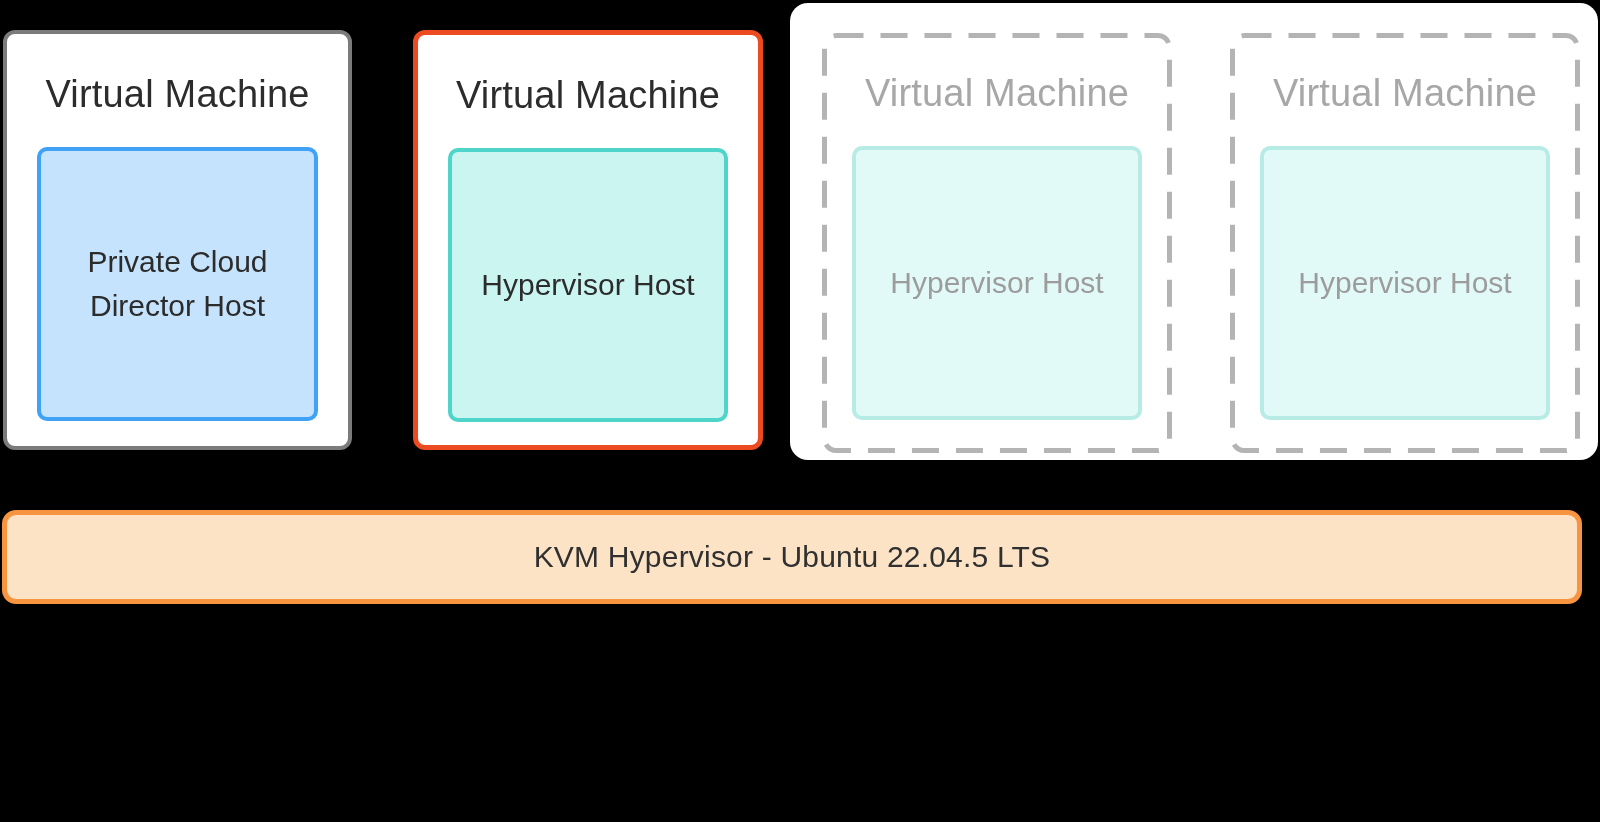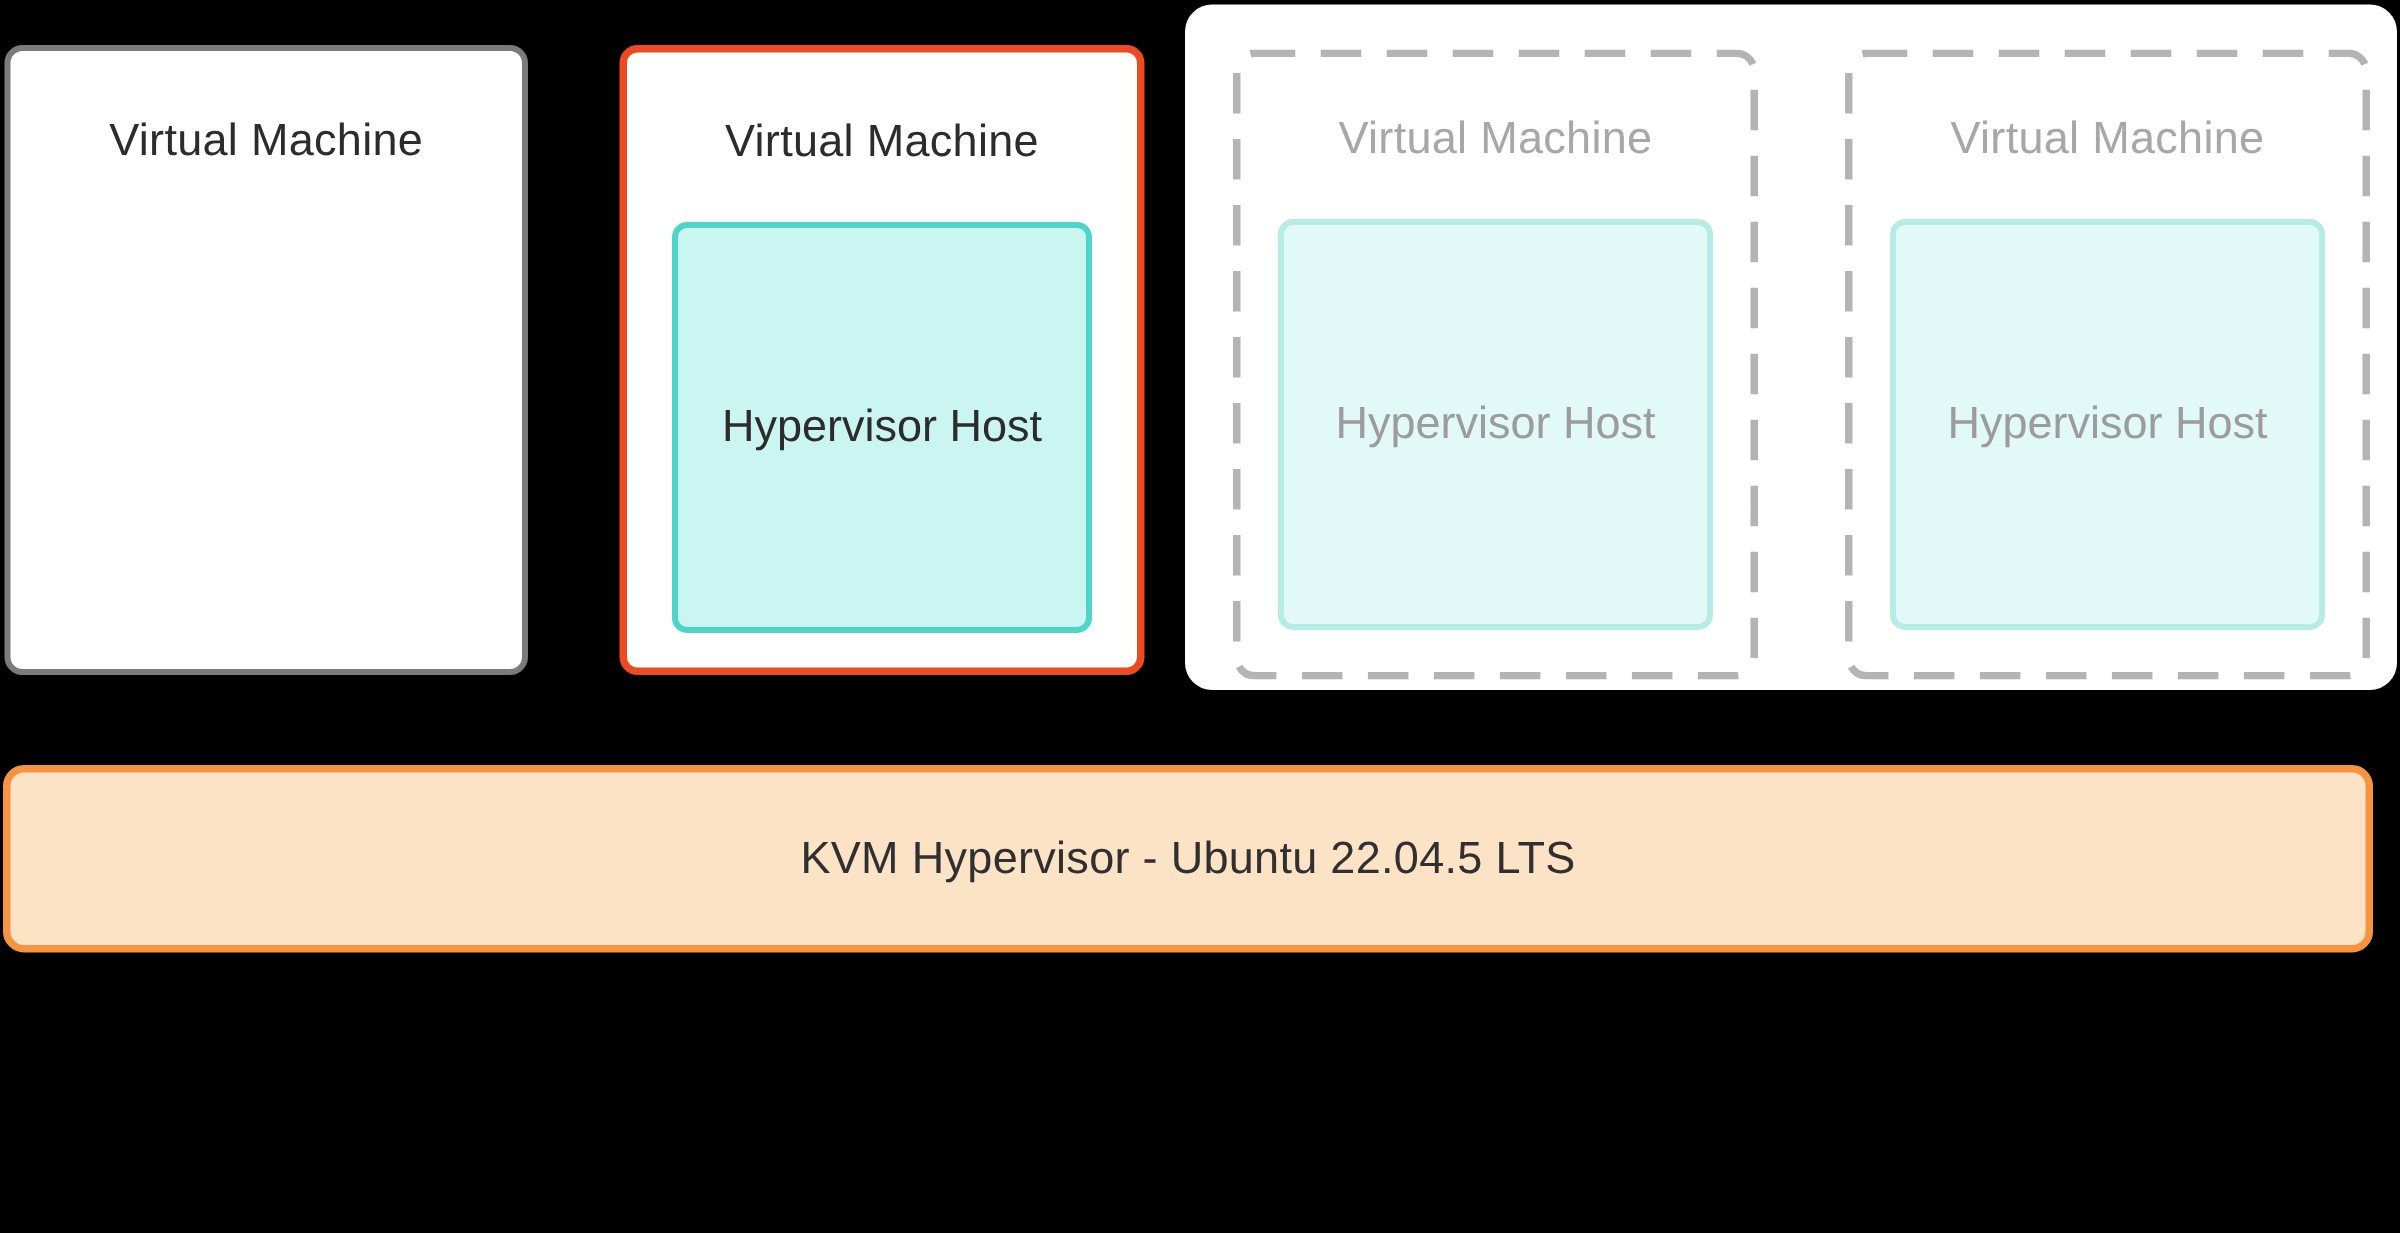--- a/index.html
+++ b/index.html
@@ -31,21 +31,21 @@
   .vm-box.planned    { background: transparent; border: none; }
   .vm-box.planned-1  { left: 32px; }   
   .vm-box.planned-2  { left: 440px; }  
 
   .vm-title {
     position: absolute;
     top: 42px;
     left: 0;
     width: 100%;
     text-align: center;
-    font-size: 30px;
+    font-size: 38px;
     line-height: 36px;
     color: #2c2c2c;
     letter-spacing: 0.2px;
   }
   .planned .vm-title { color: #a7a7a7; }
 
   
   .host-box {
     position: absolute;
     top: 113px;
@@ -93,40 +93,43 @@
     border-radius: 14px;
     display: flex;
     align-items: center;
     justify-content: center;
     font-size: 30px;
     color: #303030;
     letter-spacing: 0.2px;
   }
   .layer-kvm {
     top: 510px;
-    height: 125px;
+    height: 94px;
     background: #fce3c6;
     border: 5px solid #f79440;
   }
   .layer-metal {
     top: 694px;
     height: 126px;
     width: 1578px;
     background: #dbdbdb;
     border: 5px solid #9d9d9d;
     color: #2c2c2c;
   }
 </style>
 </head>
 <body>
 
 <div class="canvas">
 
   <div class="vm-box solid-gray">
     <div class="vm-title">Virtual Machine</div>
+    <div class="host-box host-blue">
+      <span>Private Cloud Director Host</span>
+    </div>
   </div>
 
   <div class="vm-box solid-red">
     <div class="vm-title">Virtual Machine</div>
     <div class="host-box host-teal">
       <span>Hypervisor Host</span>
     </div>
   </div>
 
   <div class="planned-panel">

